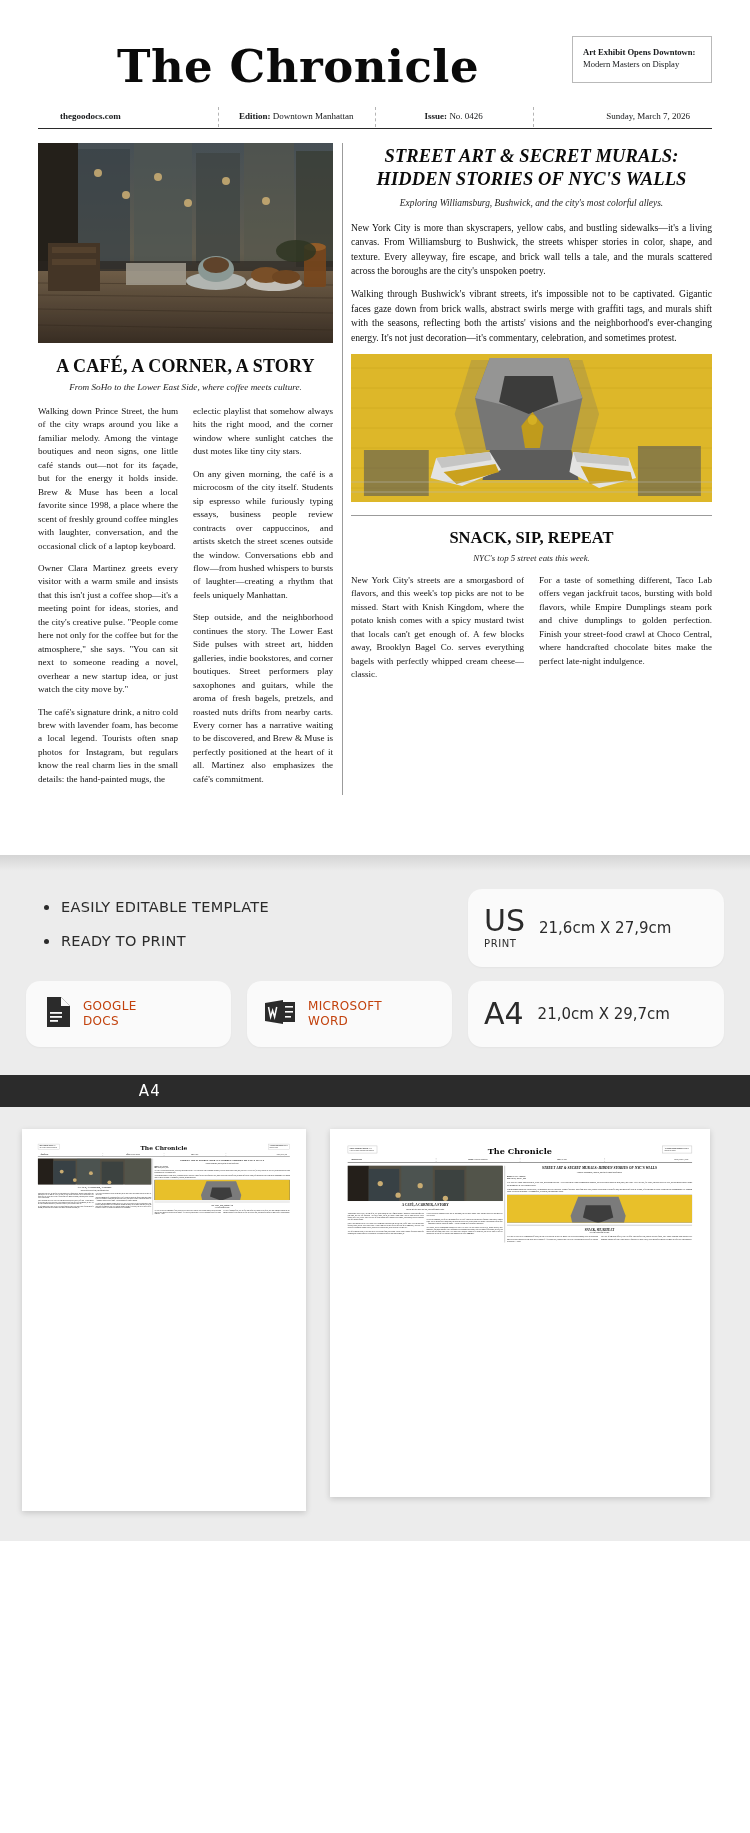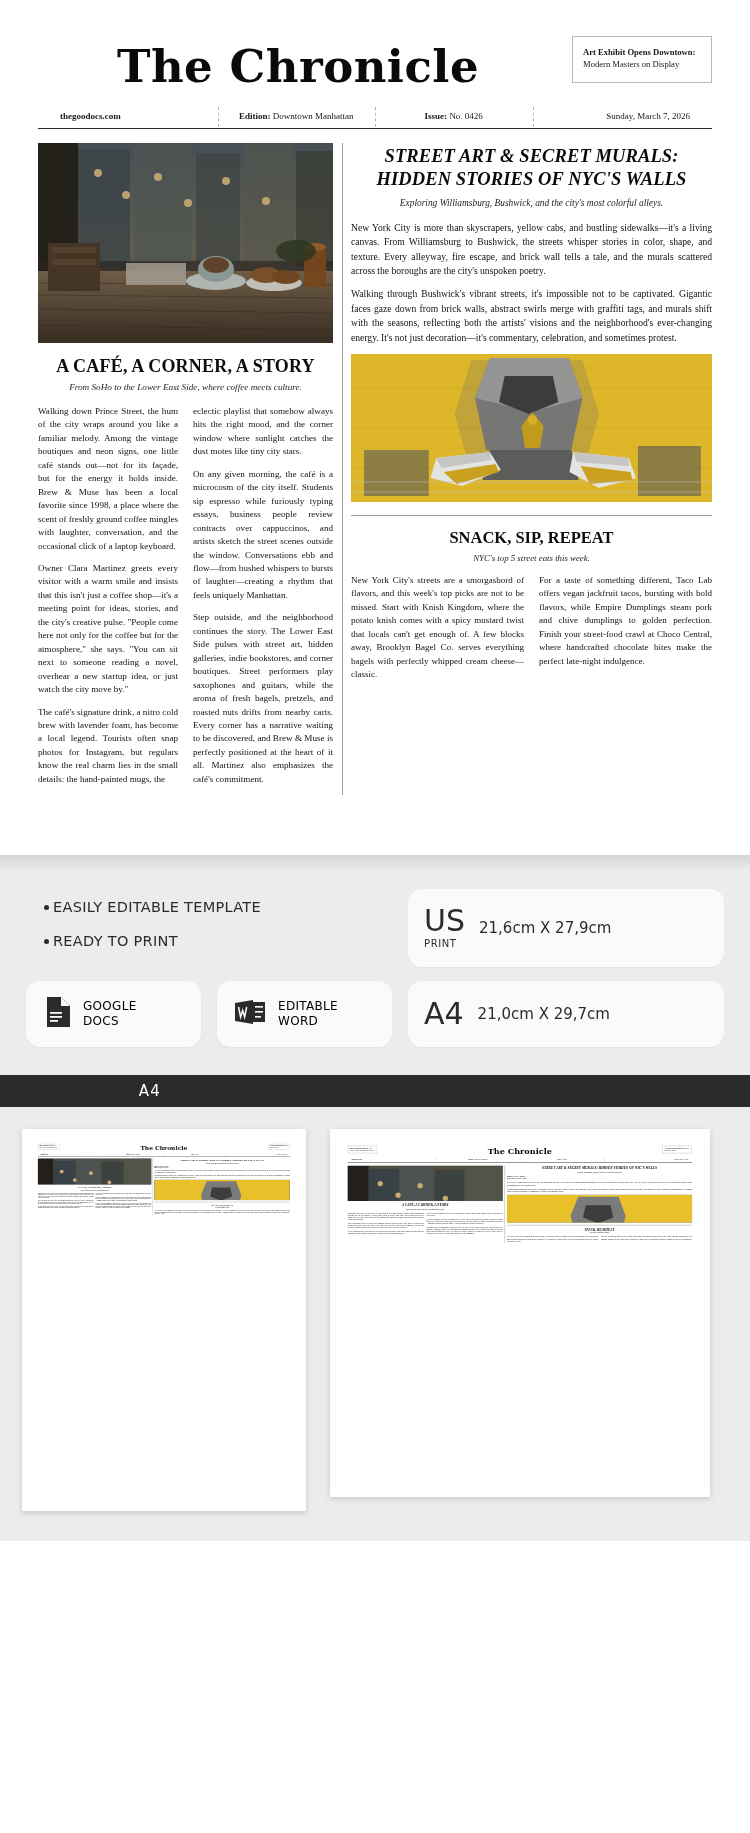--- a/index.html
+++ b/index.html
@@ -204,35 +204,35 @@
   }
   .promo-top {
     display: flex;
     align-items: stretch;
     gap: 16px;
   }
   .bullets { flex: 1; padding: 10px 0 0 18px; }
   .bullet {
     display: flex;
     align-items: center;
-    gap: 4px;
+    gap: 12px;
     font-family: "DejaVu Sans", sans-serif;
     font-size: 14.5px;
     letter-spacing: 0.3px;
     color: #2b2b2b;
     margin-bottom: 18px;
   }
   .bullet .dot {
     width: 5px; height: 5px; border-radius: 50%;
     background: #2b2b2b; flex: none;
   }
   .size-card {
     background: #fafafa;
     border-radius: 14px;
-    width: 316px;
+    width: 256px;
     display: flex;
     align-items: center;
     padding: 12px 16px;
     gap: 14px;
     box-shadow: 0 1px 2px rgba(0,0,0,0.04);
   }
   .size-big {
     font-family: "DejaVu Sans", sans-serif;
     font-size: 30px;
     font-weight: 400;
@@ -266,21 +266,21 @@
     align-items: center;
     gap: 13px;
     padding: 16px 18px;
     box-shadow: 0 1px 2px rgba(0,0,0,0.04);
   }
   .app-name {
     font-family: "DejaVu Sans", sans-serif;
     font-size: 12px;
     line-height: 1.25;
     letter-spacing: 0.3px;
-    color: #000000;
+    color: #c2410c;
   }
 
   
   .banner {
     background: #2b2b2b;
     display: flex;
     align-items: center;
     color: #fff;
     font-family: "DejaVu Sans", sans-serif;
     font-size: 15px;
@@ -559,21 +559,21 @@
       <span class="icon-word">
         <svg width="30" height="26" viewBox="0 0 30 26">
           <path d="M0 4 L18 1 V25 L0 22 Z" fill="#2b2b2b"></path>
           <rect x="18" y="3" width="12" height="20" fill="#2b2b2b"></rect>
           <path d="M3.5 8 L5.6 18 L7.6 11.5 L9.6 18 L11.7 8" stroke="#fafafa" stroke-width="1.5" fill="none"></path>
           <rect x="20" y="7" width="8" height="1.6" fill="#fafafa"></rect>
           <rect x="20" y="12" width="8" height="1.6" fill="#fafafa"></rect>
           <rect x="20" y="17" width="6" height="1.6" fill="#fafafa"></rect>
         </svg>
       </span>
-      <div class="app-name" style="white-space:pre-line">EDITABLE
+      <div class="app-name" style="white-space:pre-line">MICROSOFT
 WORD</div>
     </div>
 
     <div class="size-card" style="flex:none;">
       <div>
         <div class="size-big">A4</div>
       </div>
       <div class="size-dim">21,0cm X 29,7cm</div>
     </div>
   </div>

